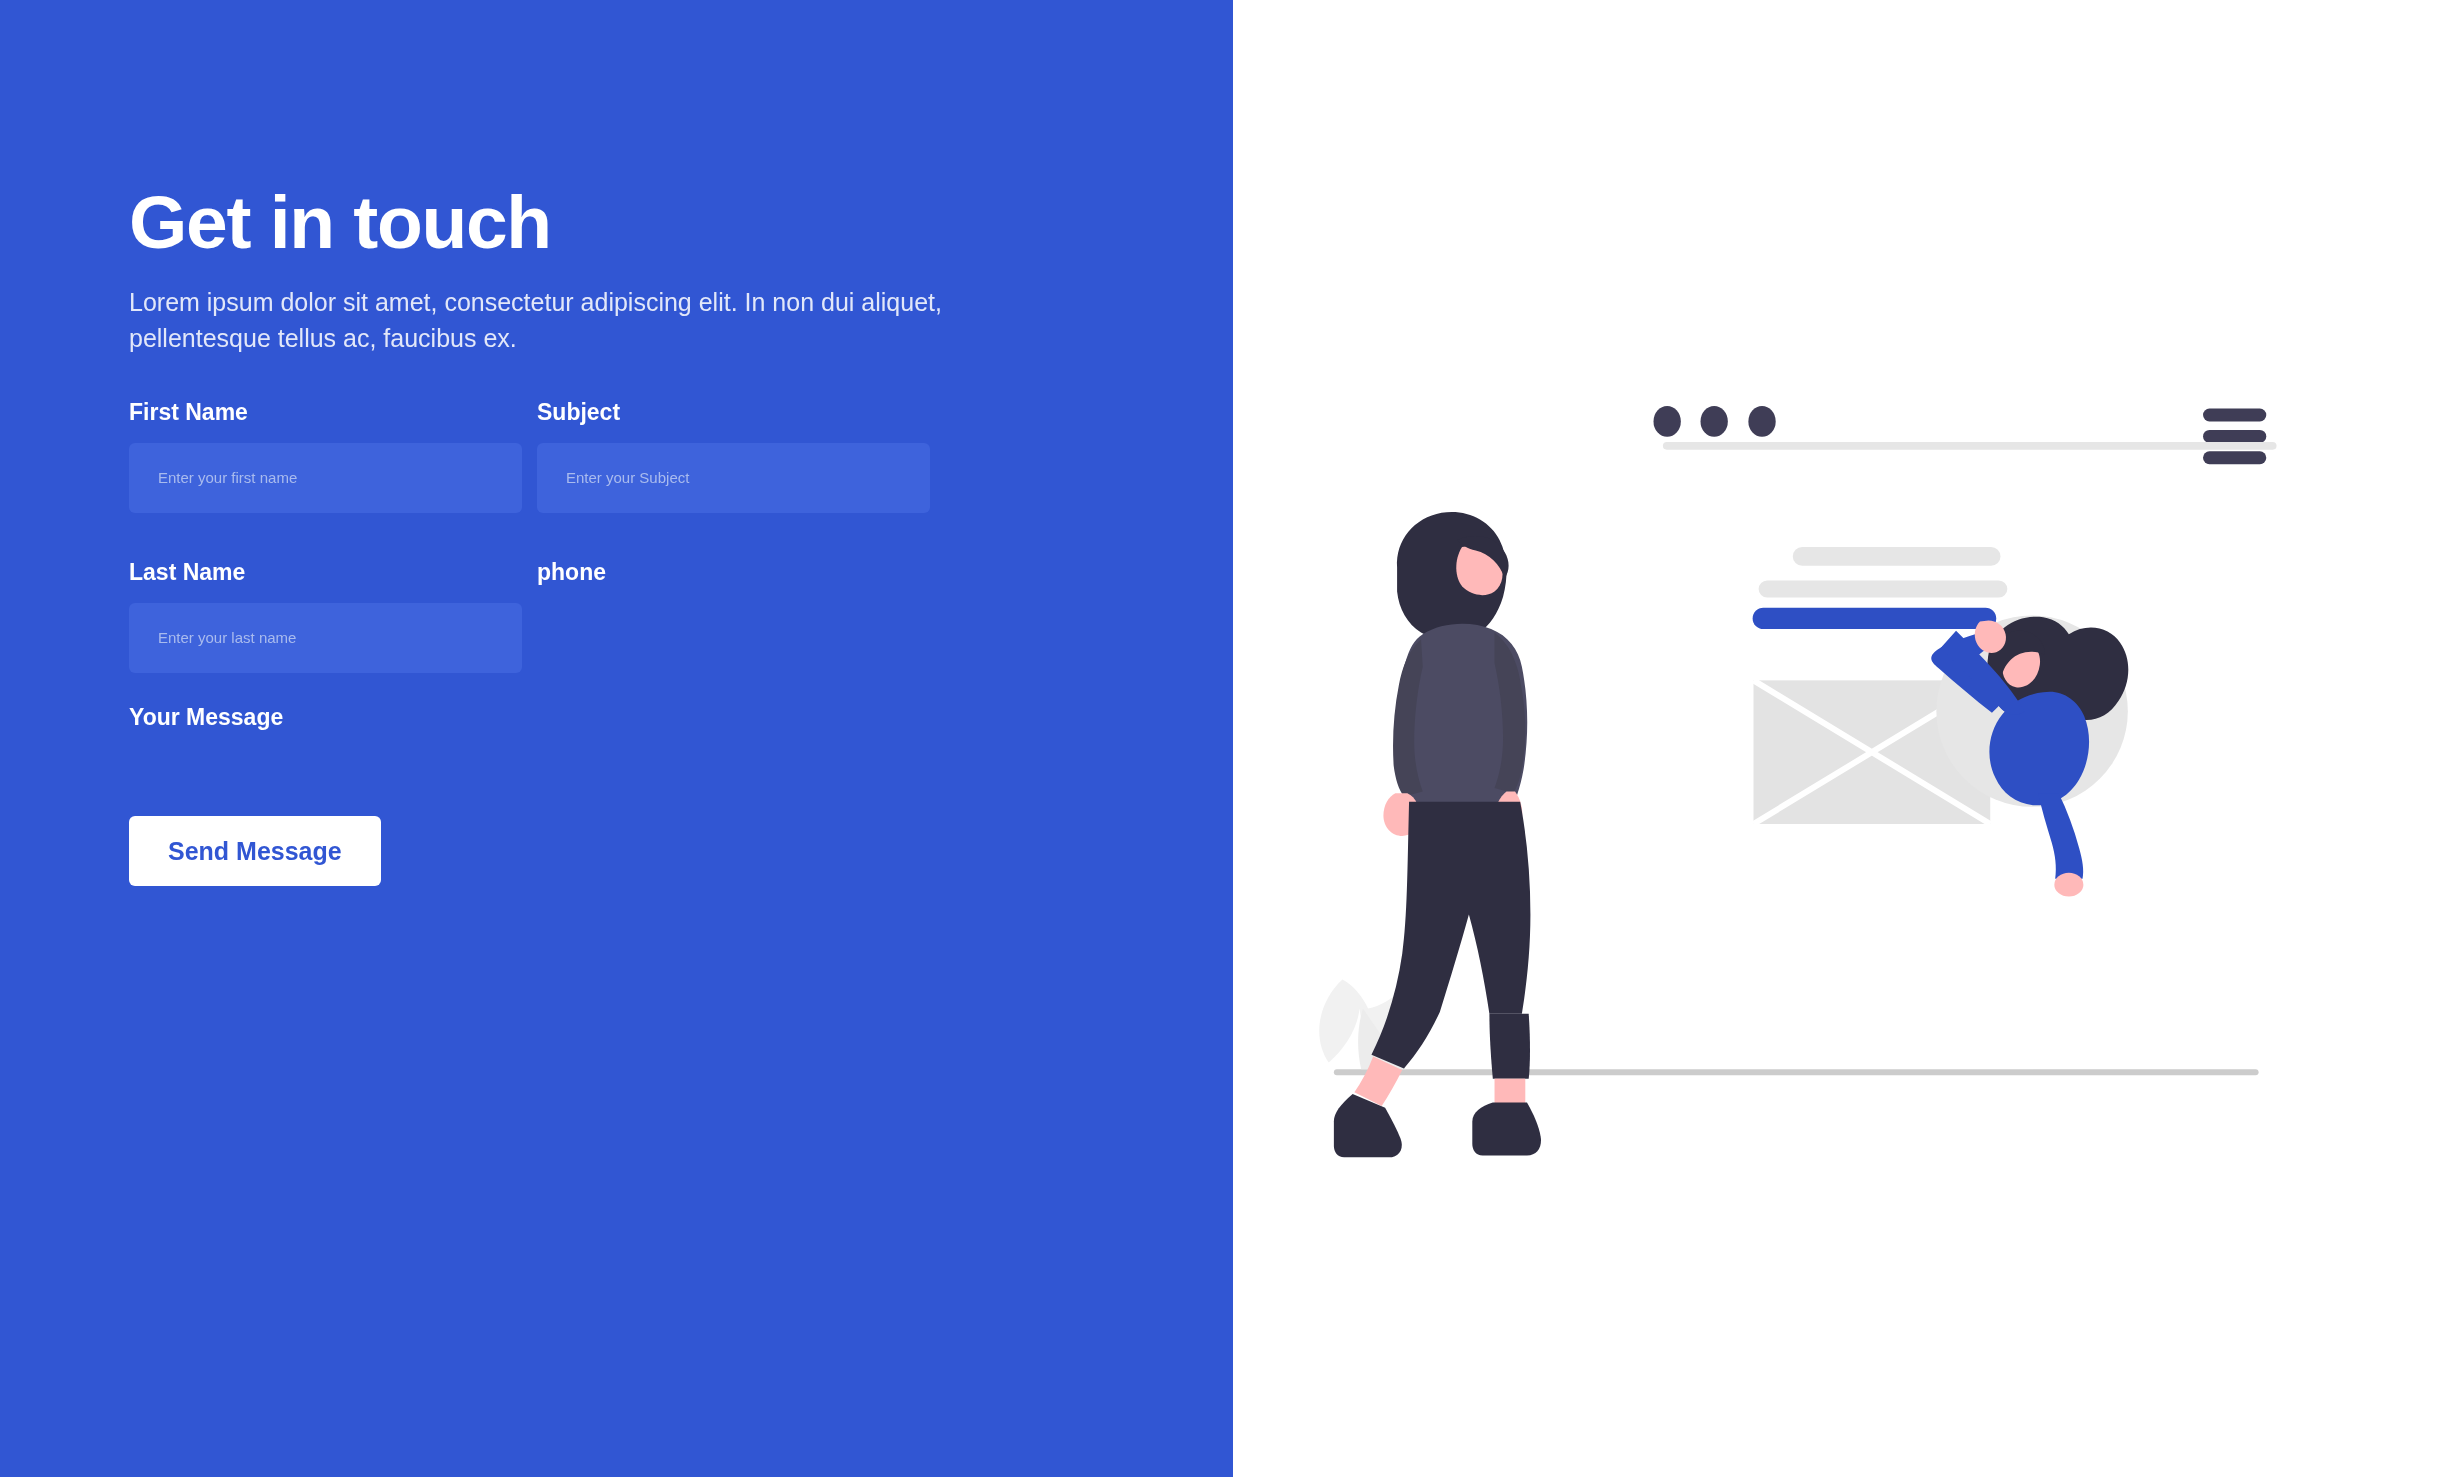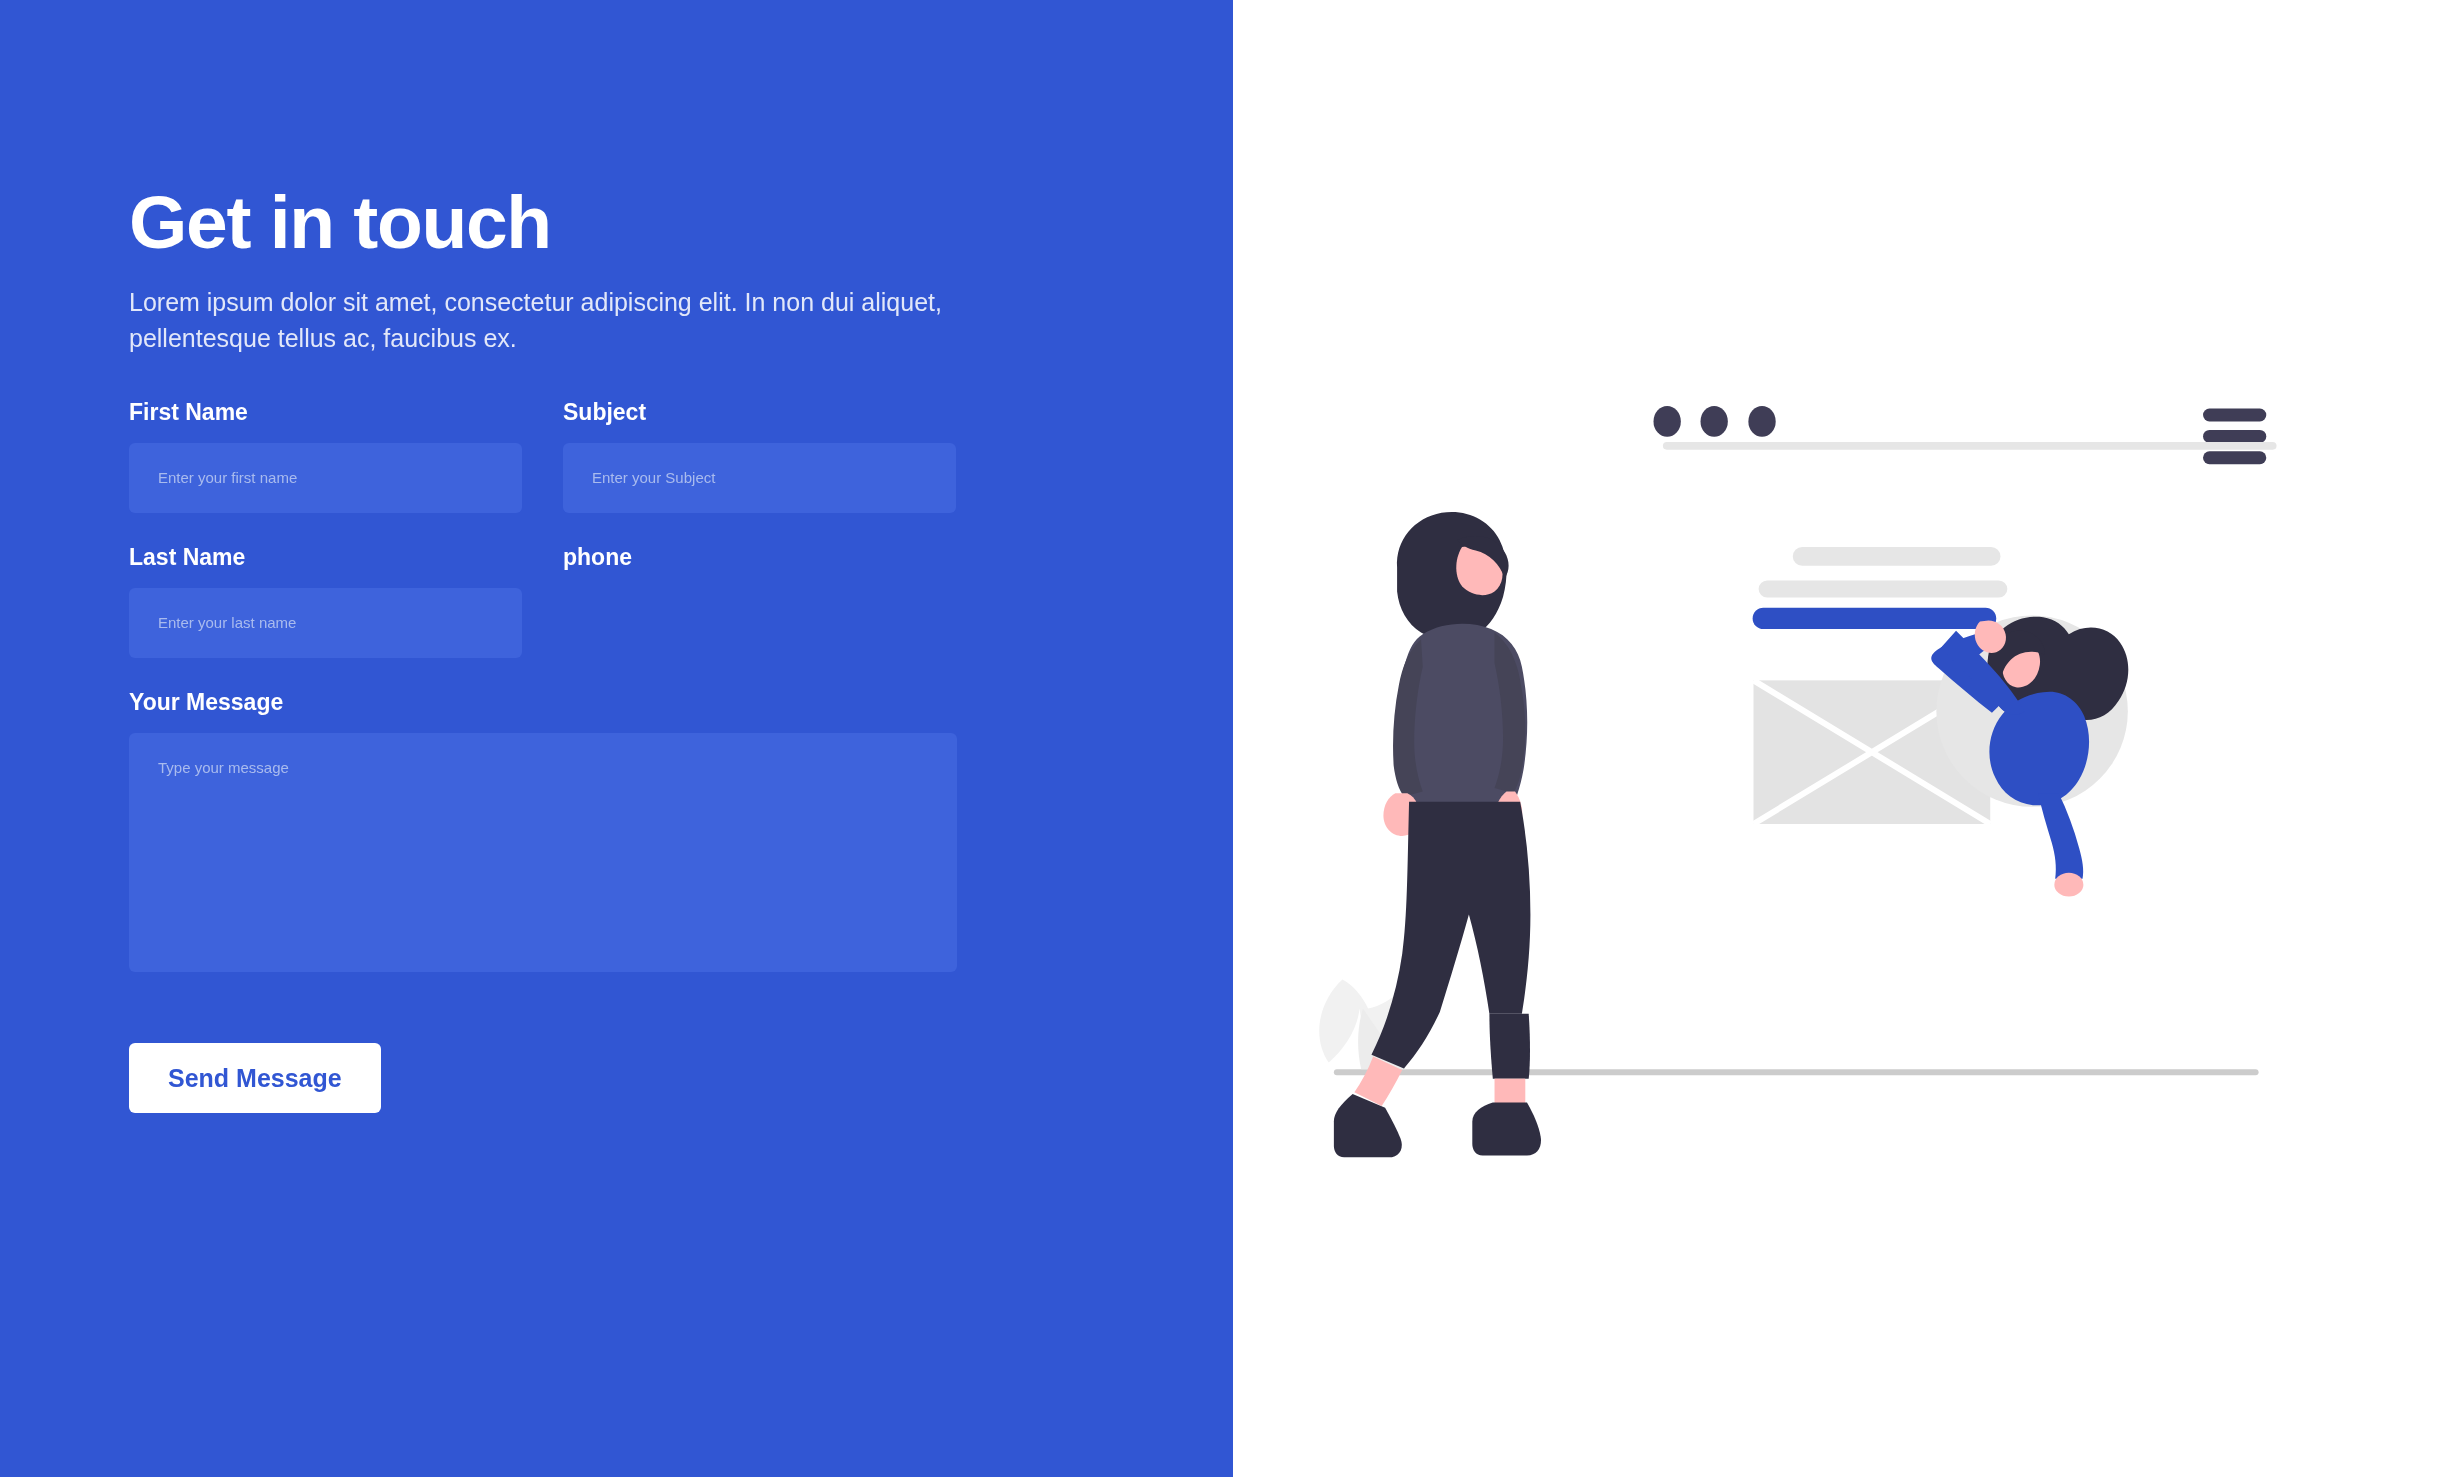--- a/index.html
+++ b/index.html
@@ -31,20 +31,21 @@
     color:rgba(255,255,255,0.86);
     max-width:846px;
   }
 
   .field-grid {
     margin-top:43px;
     display:grid;
     grid-template-columns:393px 393px;
     column-gap:41px;
     row-gap:0;
+    gap:15px;
   }
   .field { margin-bottom:31px; }
   .field-label {
     font-size:23px; font-weight:bold; color:#ffffff;
     display:block; margin-bottom:17px;
   }
   .text-input, .text-area {
     width:100%;
     background:#3E63DC;
     border:none; border-radius:6px;
@@ -114,21 +115,20 @@
         </div>
 
         <div class="field">
           <label class="field-label">phone</label>
         </div>
 
       </div>
 
       <div class="message-block">
         <label class="field-label">Your Message</label>
-        <textarea class="text-area" placeholder="Type your message" style=""></textarea>
       </div>
 
       <button class="send-button">Send Message</button>
 
     </div>
   </section>
 
   <section class="art-panel">
     <svg class="art-svg" viewBox="0 0 1438 1728">
 

